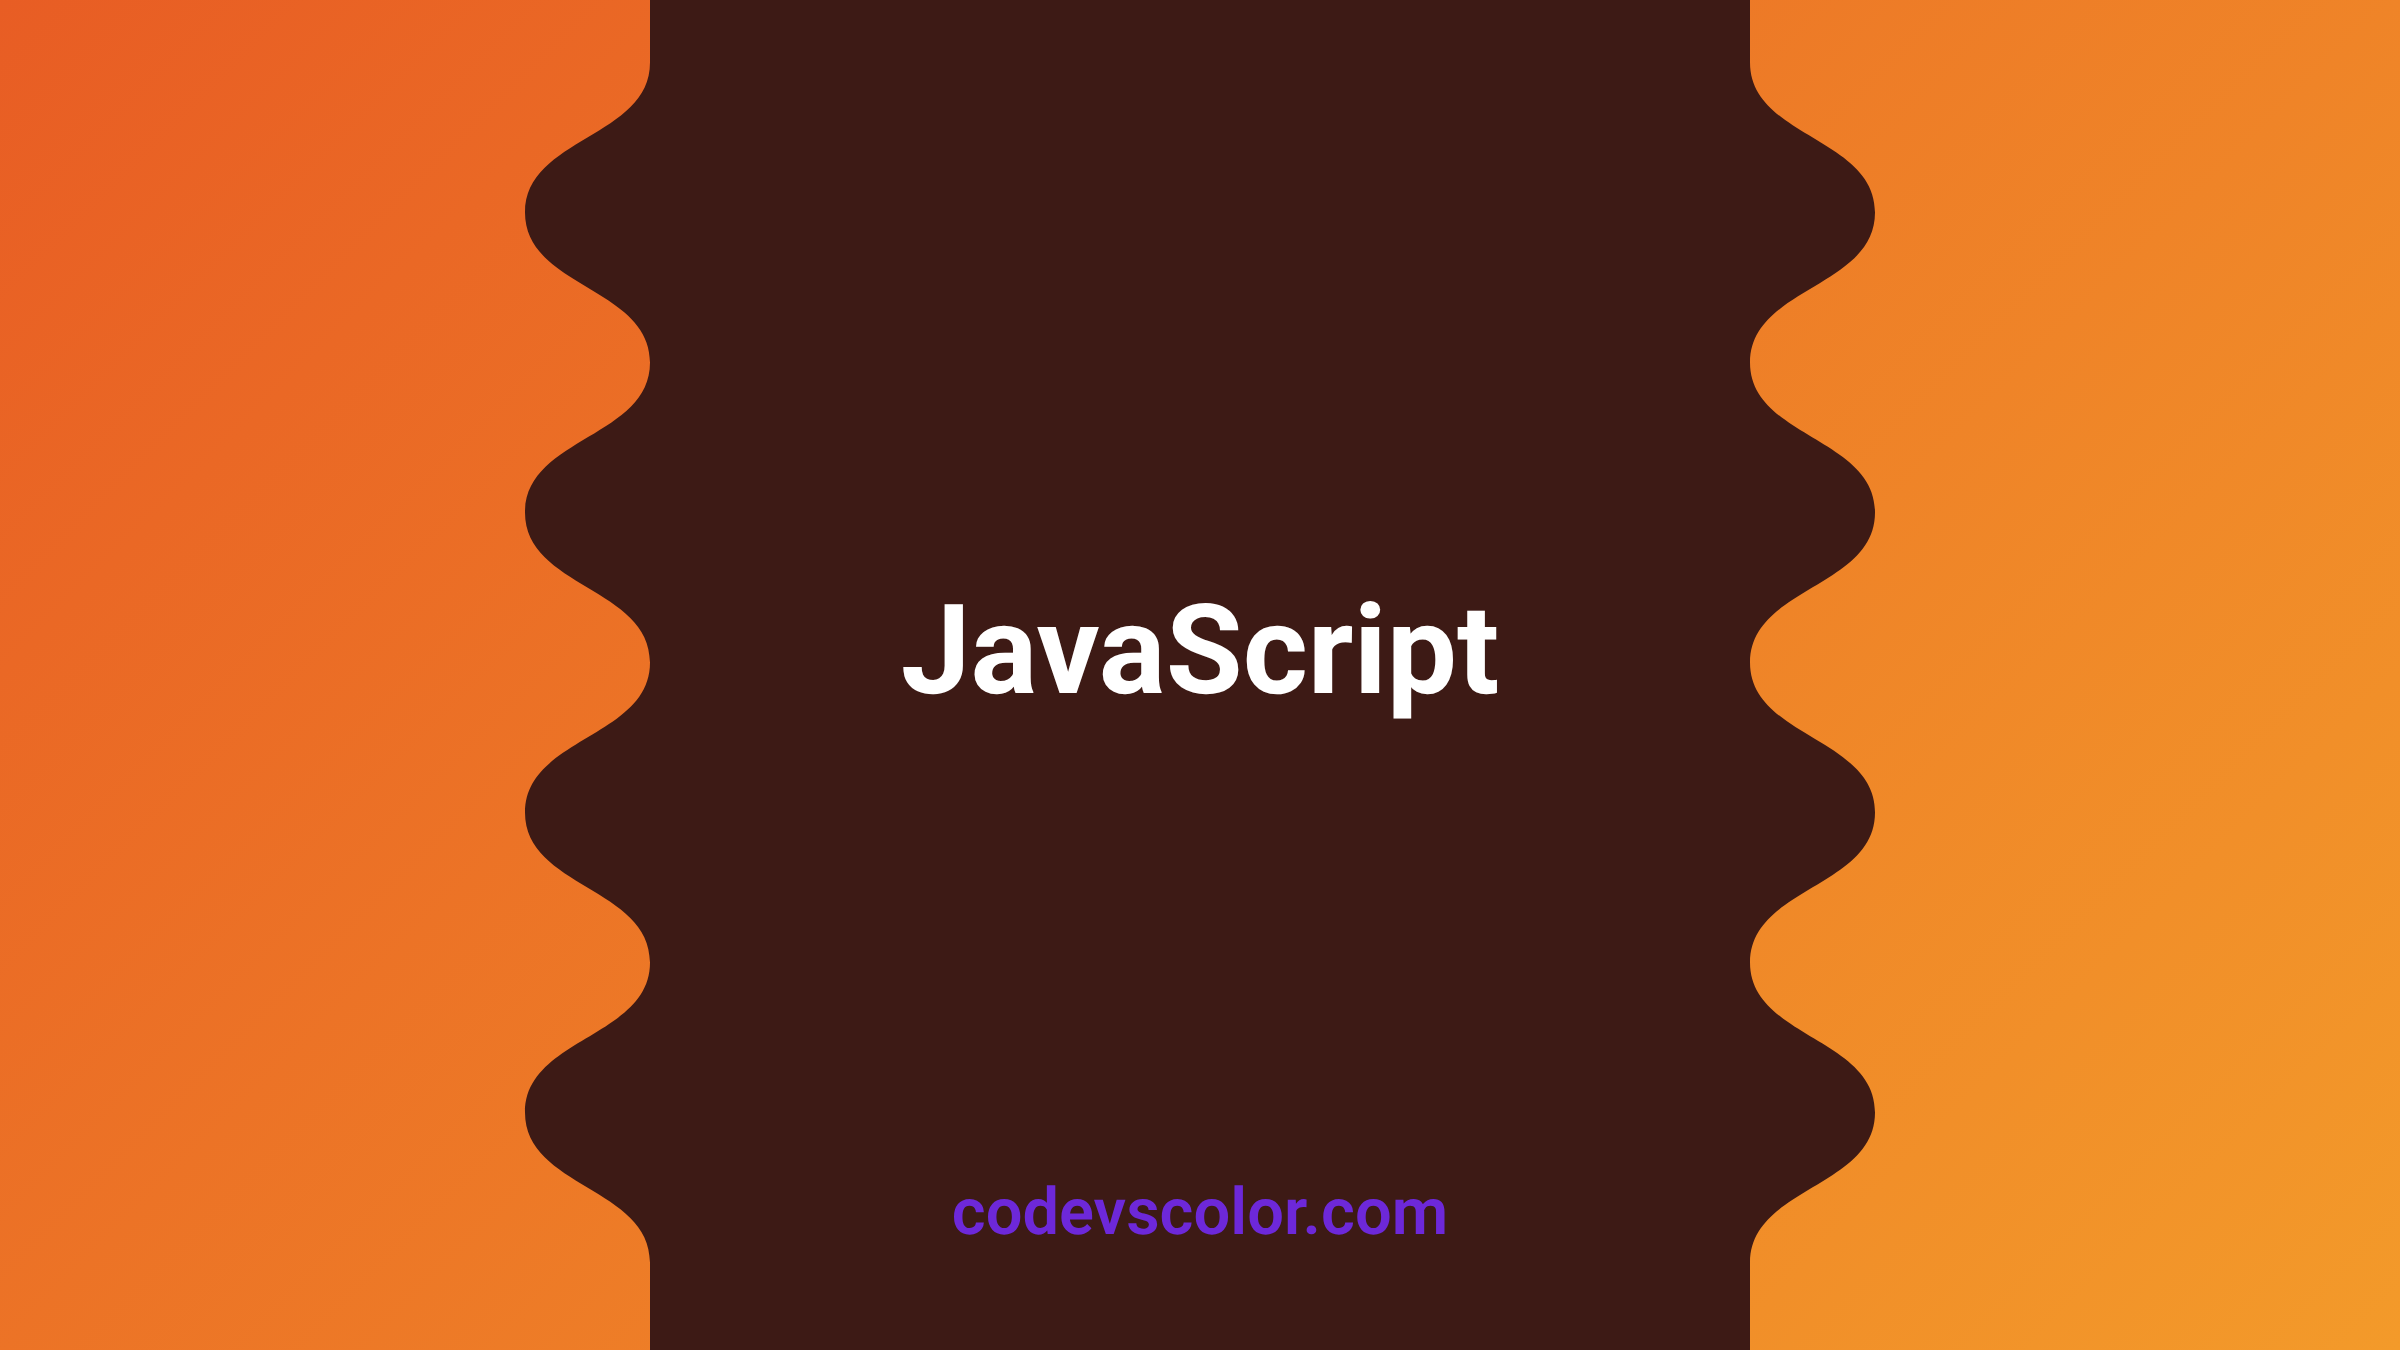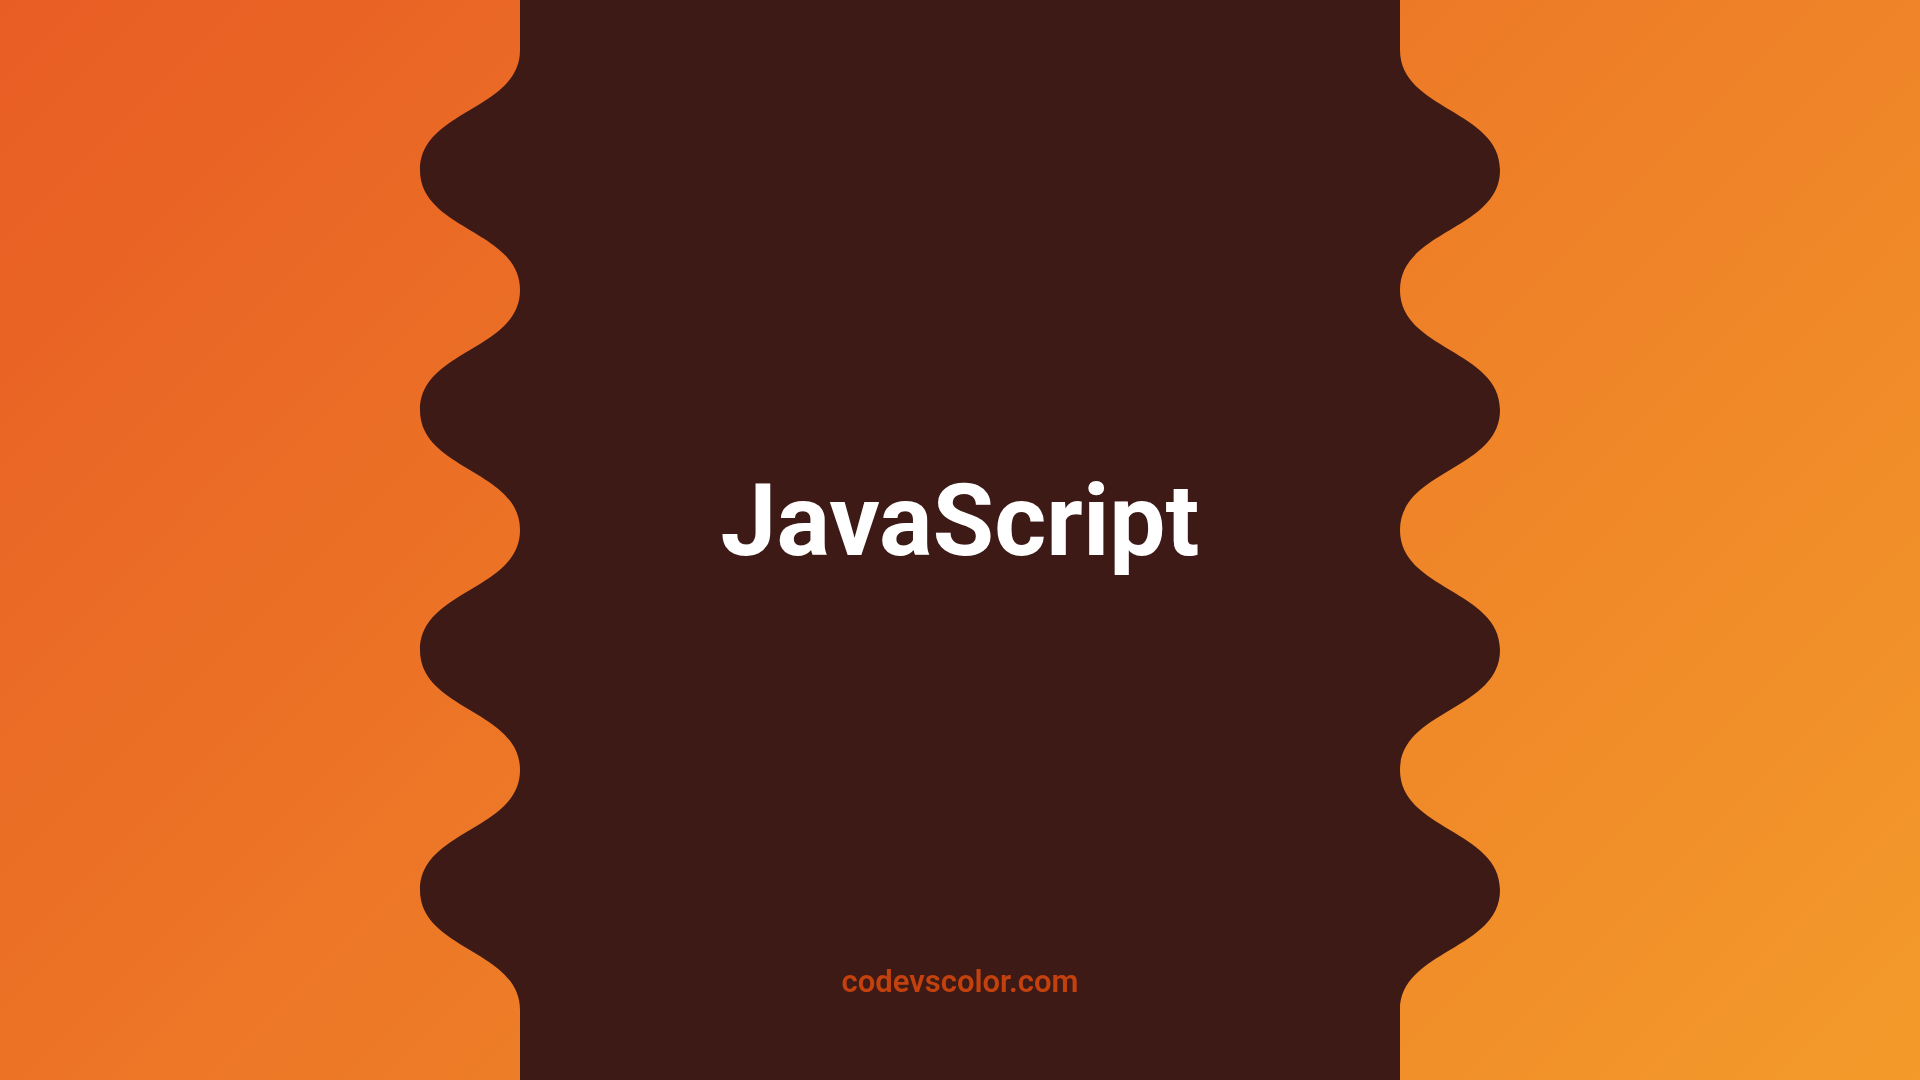--- a/index.html
+++ b/index.html
@@ -34,22 +34,22 @@
       text-align: center;
       line-height: 1.35;
       max-width: 1100px;
       margin-top: -40px;
     }
     .credit {
       position: absolute;
       bottom: 80px;
       width: 1920px;
       text-align: center;
-      color: #c2410c;
-      font-size: 31px;
+      color: #6d28d9;
+      font-size: 52px;
       font-weight: 600;
     }
   </style>
 </head>
 <body>
 
 <svg class="blob" viewBox="0 0 1920 1080" preserveAspectRatio="none">
   <path fill="#3d1a15" d="
     M 520 0
     L 520 50

